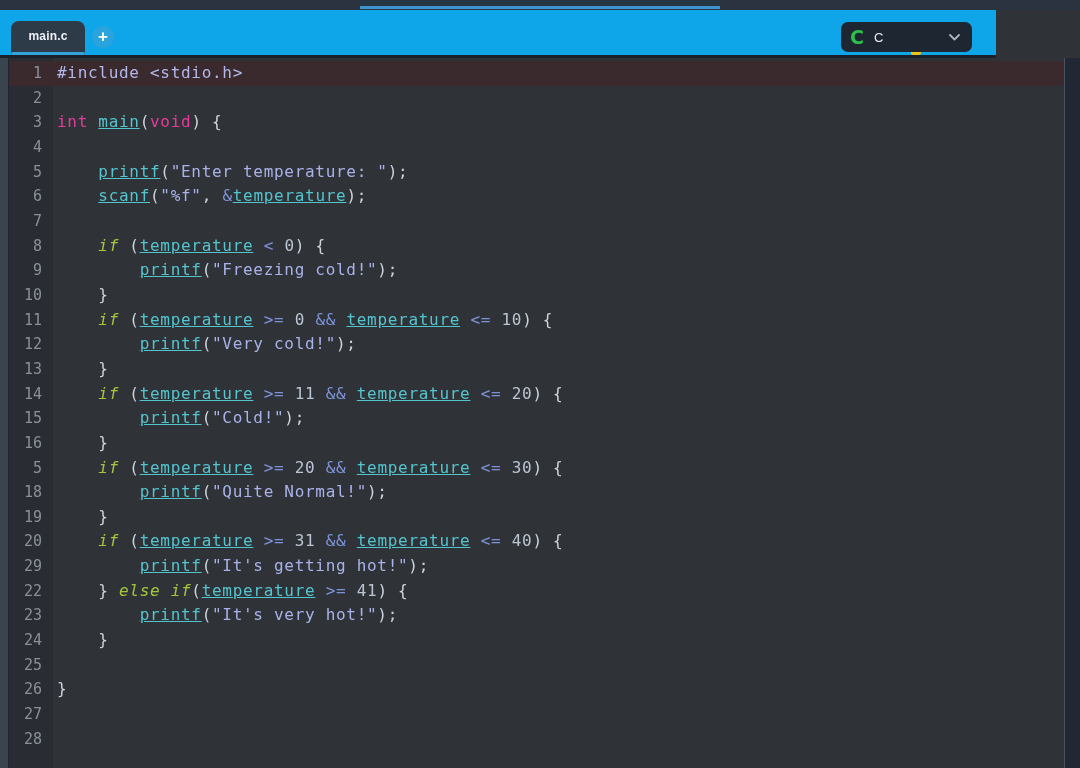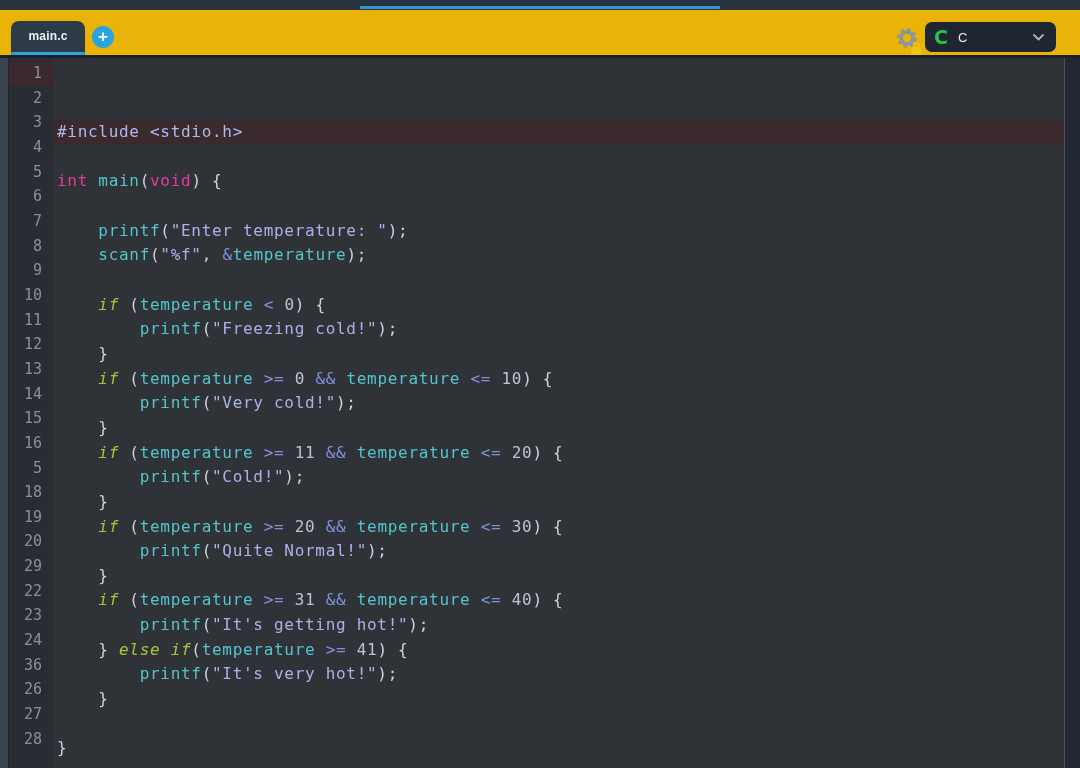--- a/index.html
+++ b/index.html
@@ -6,22 +6,22 @@
   body {
     width:1080px; height:768px; overflow:hidden; position:relative;
     background:#2f3338; font-family:"Liberation Sans", sans-serif;
   }
   
   .topstrip { position:absolute; left:0; top:0; width:1080px; height:10px; background:#2a333f; }
   .progress-seg { position:absolute; left:360px; top:0; width:360px; height:10px; background:#263543; }
   .progress-line { position:absolute; left:0; bottom:1px; width:100%; height:3px; background:var(--c-progress); }
 
   
-  .tabbar { position:absolute; top:10px; left:0; width:1080px; height:45px;
-            background:#eab308; border-bottom:3px solid #1a212a; }
+  .tabbar { position:absolute; top:10px; left:0; width:996px; height:45px;
+            background:#0ea5e9; border-bottom:3px solid #1a212a; }
   .tab { position:absolute; left:11px; bottom:0; width:74px; height:34px;
          background:#2d3a48; border-radius:8px 8px 0 0; cursor:pointer; }
   .tab-label { position:absolute; width:100%; text-align:center; top:8px;
                font-size:12px; font-weight:bold; color:#edf1f5; letter-spacing:.2px; }
   .tab-underline { position:absolute; bottom:0; left:0; right:0; height:3px;
                    background:var(--c-accent); border-radius:2px; }
   .add-btn { position:absolute; left:92px; top:16px; width:22px; height:22px;
              border-radius:50%; background:var(--c-addbtn); color:#ffffff;
              font-size:17px; font-weight:bold; text-align:center; line-height:21px; cursor:pointer; }
   .gear-wrap { position:absolute; left:896px; top:17px; width:24px; height:24px; cursor:pointer; }
@@ -35,30 +35,30 @@
             font-size:19px; line-height:19px; color:var(--c-clogo); }
   .lang-label { margin-left:10px; font-size:13px; color:#e9edf1; }
   .chevron { margin-left:auto; margin-right:12px; display:flex; }
 
   
   .editor { position:absolute; top:58px; left:0; width:1080px; height:710px; display:flex; }
   .left-strip { width:8px; background:#3a444f; border-right:1px solid #1f252c; }
   .gutter { width:44px; background:#292d33; padding-top:3px; box-sizing:border-box; }
   .gnum { height:24.66px; line-height:24.66px; text-align:right; padding-right:11px;
           font-family:"DejaVu Sans Mono", monospace; font-size:15px; color:#8a9099; }
-  .code-col { flex:1; background:#2f3338; padding-top:16px; box-sizing:border-box; overflow:hidden;margin-top:46px; }
+  .code-col { flex:1; background:#2f3338; padding-top:3px; box-sizing:border-box; overflow:hidden; }
   .code-line { height:24.66px; line-height:24.66px; padding-left:4px; white-space:pre;
                font-family:"DejaVu Sans Mono", monospace; font-size:16px; letter-spacing:0.7px;
                color:var(--c-pl); }
   .hl { background:var(--c-hl); }
   .right-strip { width:15px; background:#212834; border-left:1px solid #46525f; }
 
   
   .tk-kw  { color:var(--c-kw); }
-  .tk-fn  { color:var(--c-fn); }
+  .tk-fn  { color:var(--c-fn);text-decoration:underline; }
   .tk-str { color:var(--c-str); }
   .tk-ctrl{ color:var(--c-ctrl);font-style:italic; }
   .tk-op  { color:var(--c-op); }
   .tk-num { color:var(--c-num); }
   .tk-pl  { color:var(--c-pl); }
   .tk-pre { color:var(--c-pre); }
 </style>
 </head>
 <body>
 
@@ -114,21 +114,21 @@
       <div class="gnum">15</div>
       <div class="gnum">16</div>
       <div class="gnum">5</div>
       <div class="gnum">18</div>
       <div class="gnum">19</div>
       <div class="gnum">20</div>
       <div class="gnum">29</div>
       <div class="gnum">22</div>
       <div class="gnum">23</div>
       <div class="gnum">24</div>
-      <div class="gnum">36</div>
+      <div class="gnum">25</div>
       <div class="gnum">26</div>
       <div class="gnum">27</div>
       <div class="gnum">28</div>
     </div>
   <div class="code-col">
       <div class="code-line hl"><span class="tk-pre">#include &lt;stdio.h&gt;</span></div>
       <div class="code-line">&nbsp;</div>
       <div class="code-line"><span class="tk-kw">int</span><span class="tk-pl"> </span><span class="tk-fn">main</span><span class="tk-pl">(</span><span class="tk-kw">void</span><span class="tk-pl">) {</span></div>
       <div class="code-line">&nbsp;</div>
       <div class="code-line"><span class="tk-pl">    </span><span class="tk-fn">printf</span><span class="tk-pl">(</span><span class="tk-str">"Enter temperature: "</span><span class="tk-pl">);</span></div>

